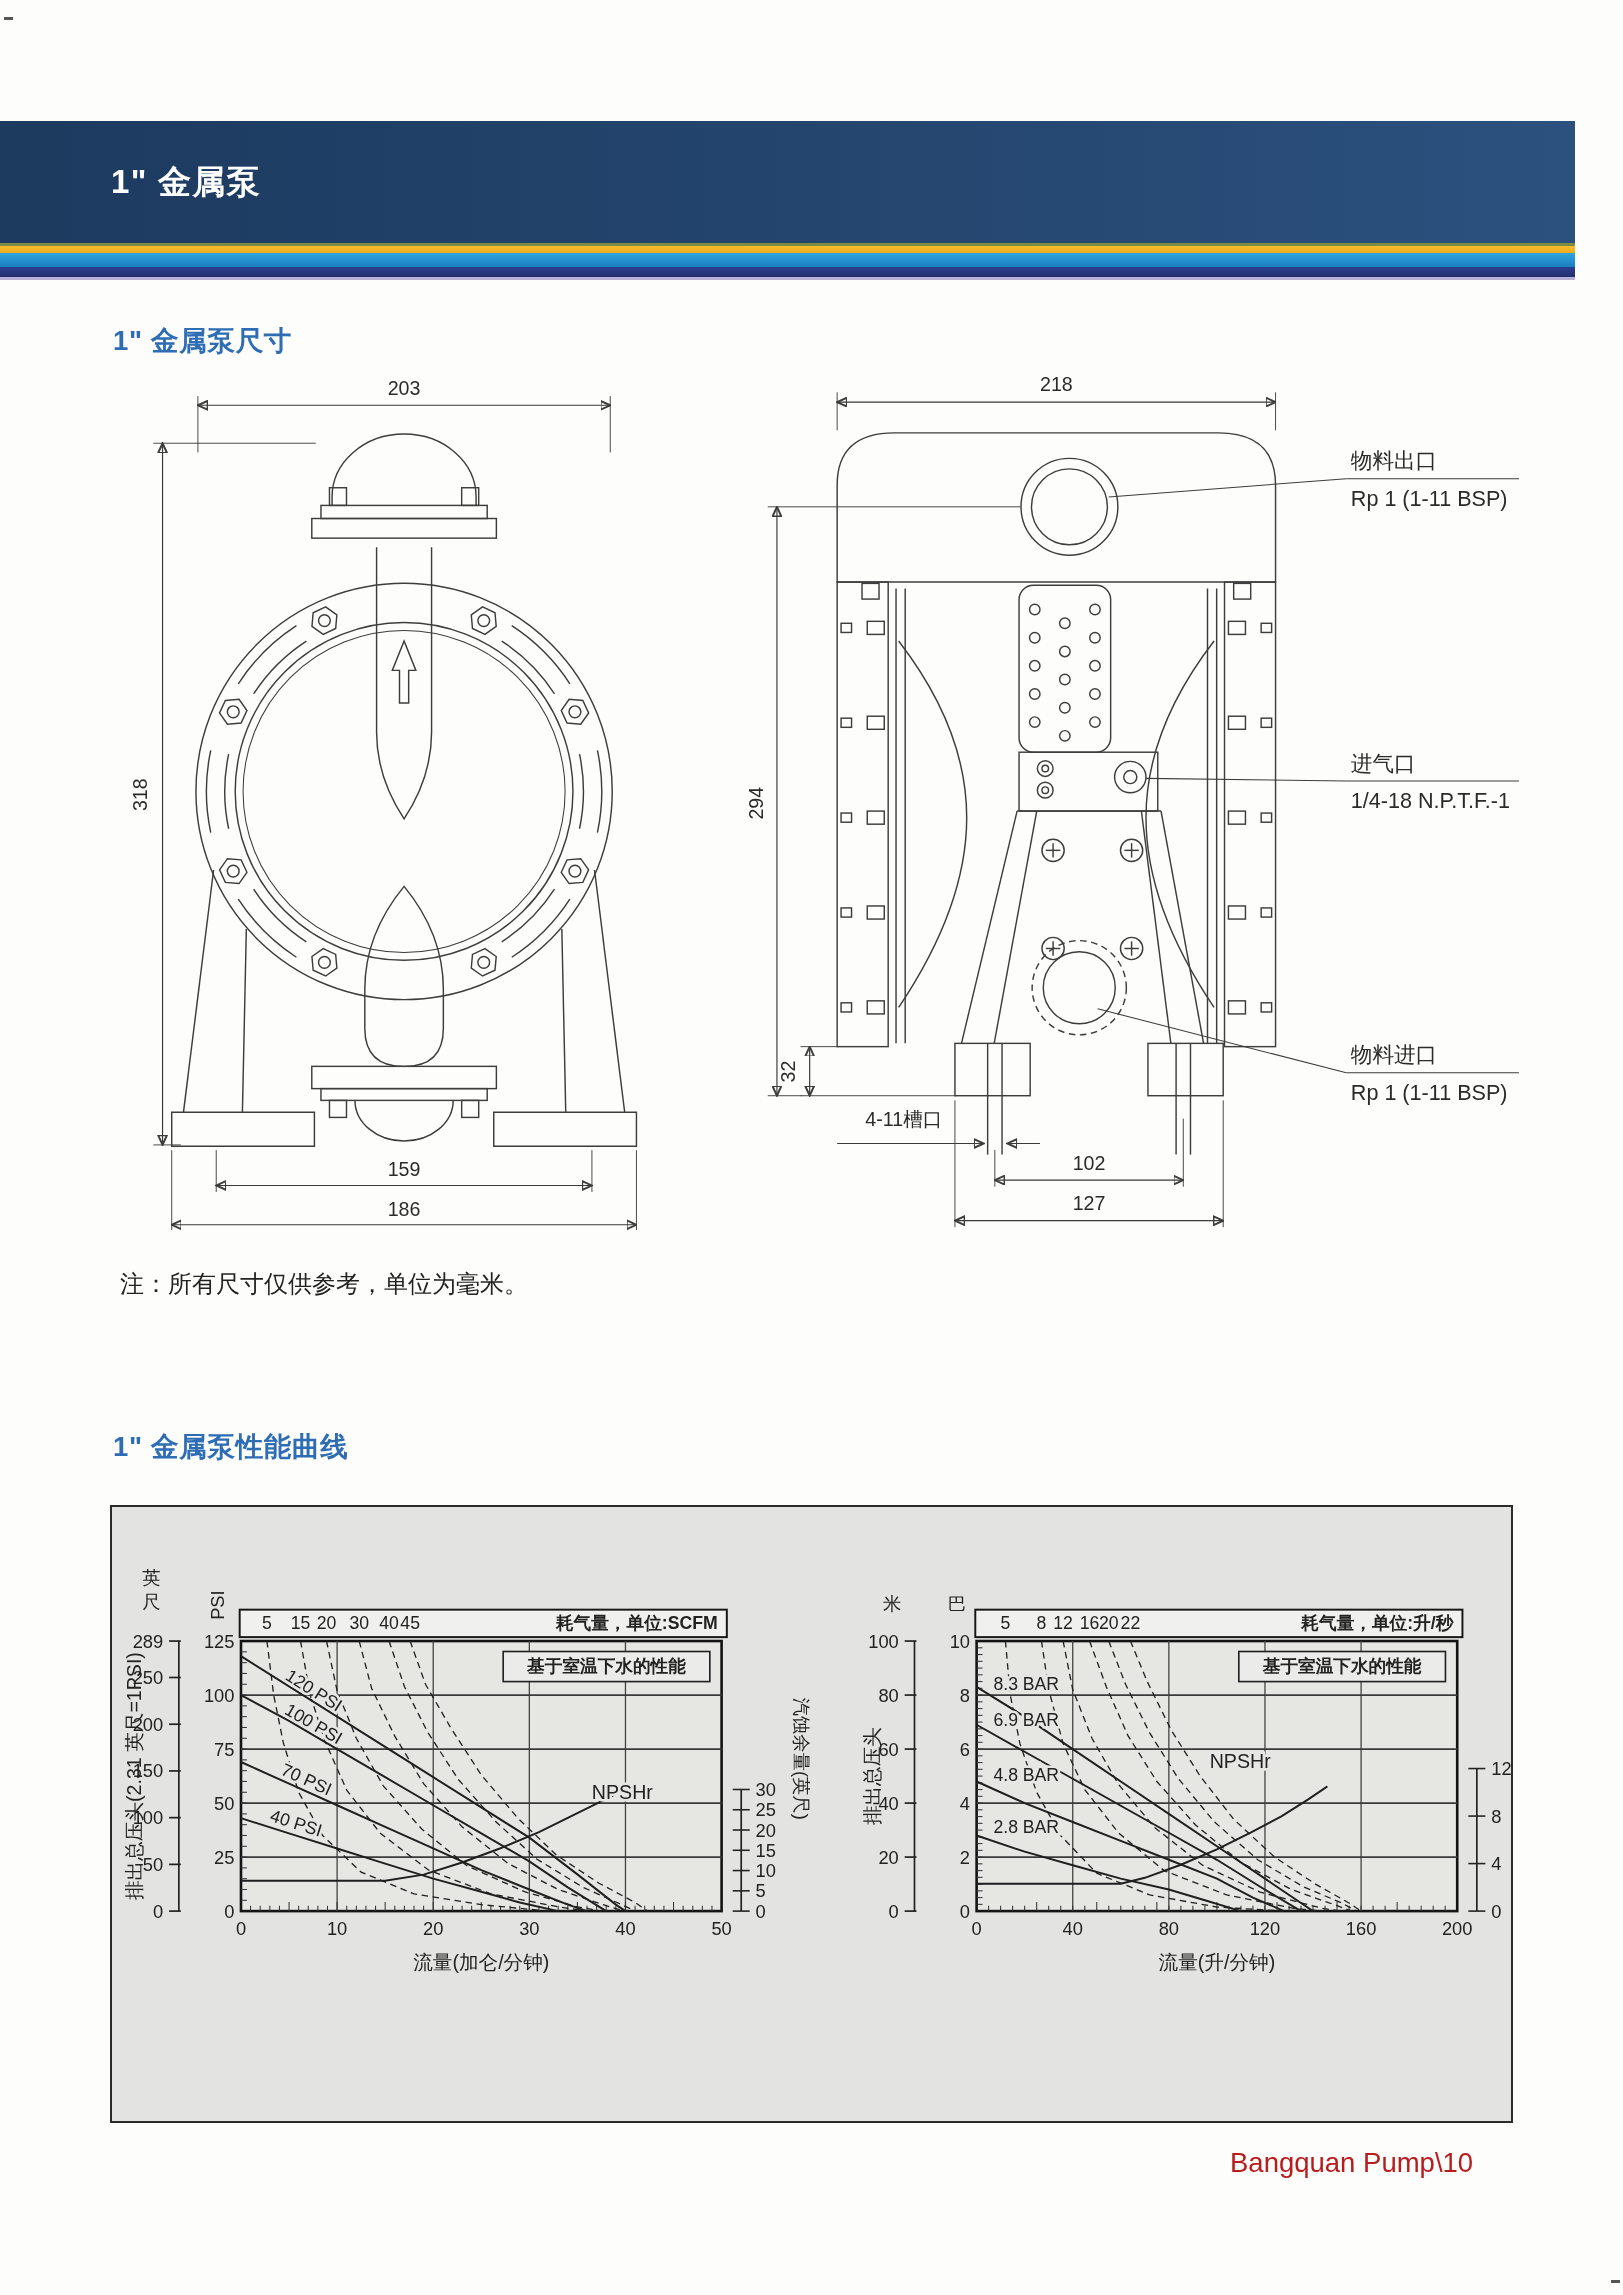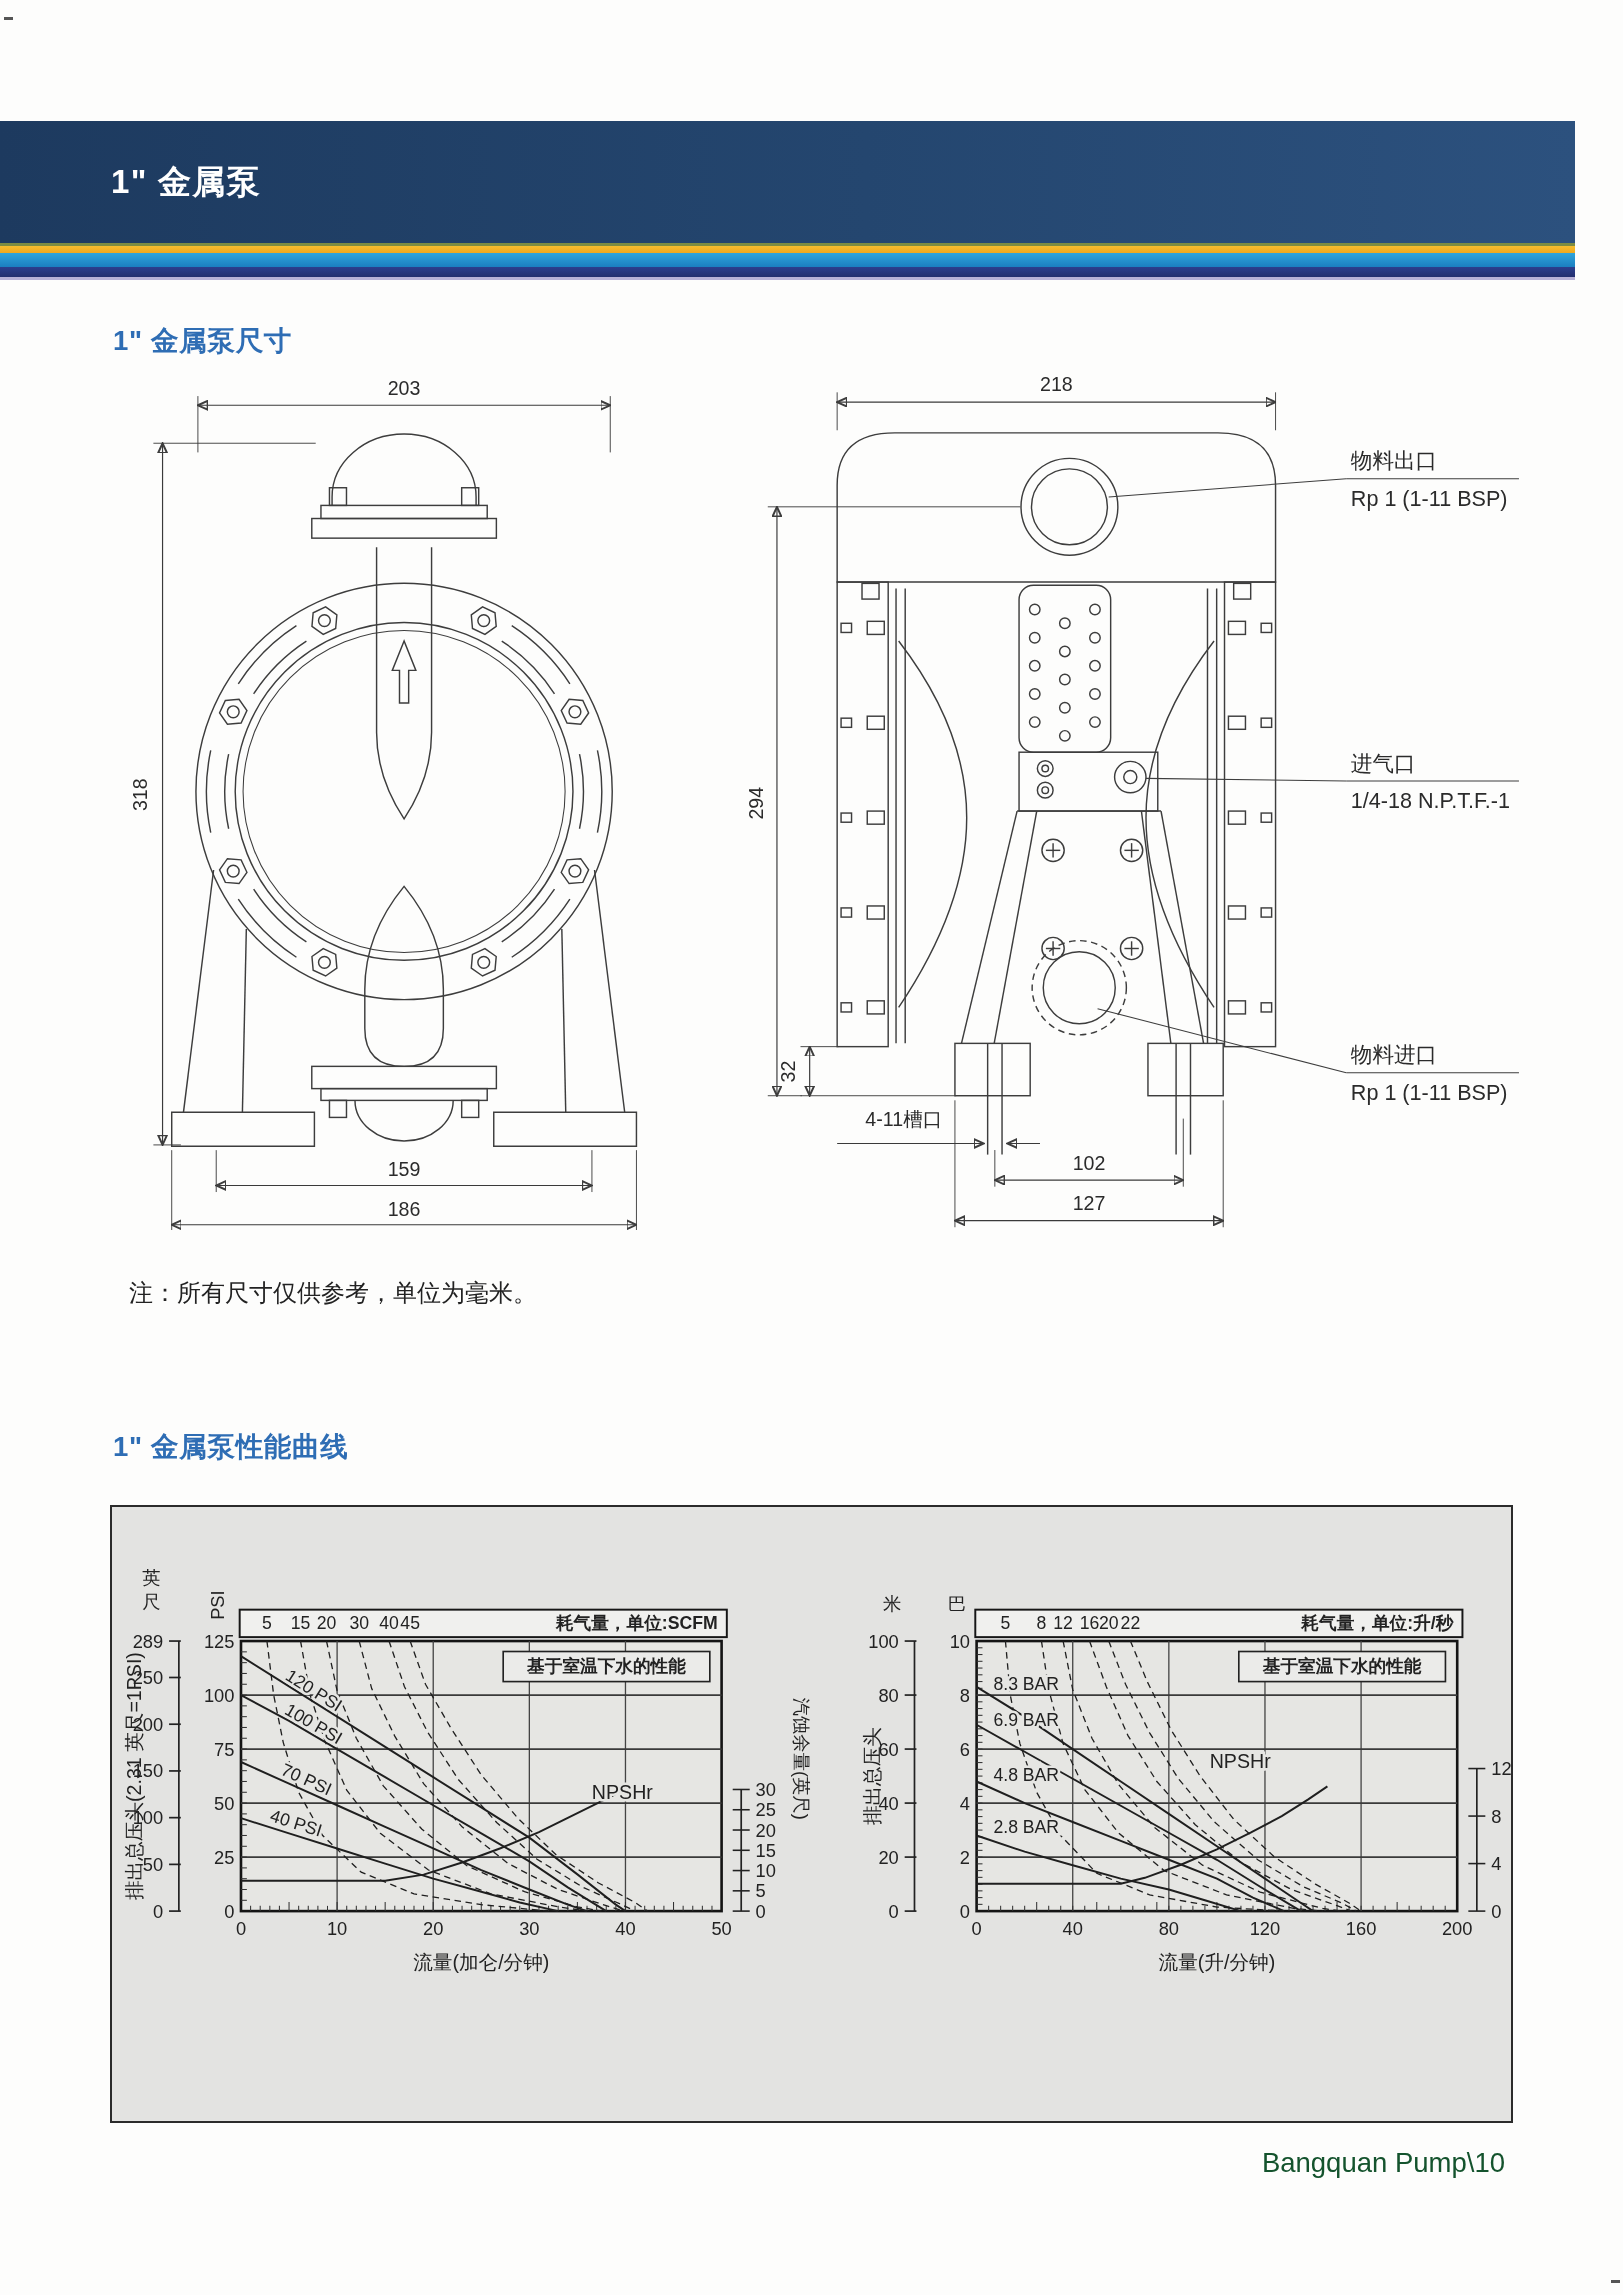--- a/index.html
+++ b/index.html
@@ -11,22 +11,22 @@
   .topbar h1{margin:0;padding:39px 0 0 111px;font-size:33px;font-weight:bold;color:#ffffff;letter-spacing:1.3px;}
   .stripe{position:absolute;left:0;width:1575px;}
   .st-olive{top:243px;height:3.3px;background:#7c8c42;}
   .st-yellow{top:246px;height:7.2px;background:linear-gradient(180deg,#f6bd2e,#efa81f);}
   .st-lblue{top:253px;height:13.7px;background:linear-gradient(180deg,#2fa5dc,#1b7fc0);}
   .st-navy{top:267px;height:9.8px;background:linear-gradient(180deg,#2b3f8e,#232e6e);}
   .st-lav{top:277px;height:2.6px;background:#b7b0d6;}
   .sec-title{position:absolute;margin:0;font-size:27.5px;font-weight:bold;color:#2e6db4;letter-spacing:0.7px;}
   #sec1{left:113px;top:323px;}
   #sec2{left:113px;top:1429px;}
-  .note{position:absolute;left:113px;top:1261px;margin:16px;font-size:24px;color:#222222;}
-  .footer{position:absolute;left:1230px;top:2147px;width:275px;font-size:27.5px;color:#14532d;text-align:right;}
+  .note{position:absolute;left:113px;top:1261px;margin:7px;font-size:24px;color:#222222;}
+  .footer{position:absolute;left:1230px;top:2147px;width:275px;font-size:27.5px;color:#b91c1c;text-align:left;}
   svg{position:absolute;}
   svg text{font-family:"Liberation Sans","DejaVu Sans",sans-serif;fill:#222222;}
   .drw path,.drw line,.drw rect,.drw circle,.drw polyline{stroke:#3d3d3d;stroke-width:2.2;fill:none;}
   .drw .thin{stroke-width:1.6;}
   .drw .dashed{stroke-dasharray:10 7;}
   .drw .dim-line{stroke:#3a3a3a;stroke-width:1.8;}
   .drw .ext{stroke:#3a3a3a;stroke-width:1.4;}
   .drw text{font-size:30px;fill:#2b2b2b;}
   .drw .lbl{font-size:33px;}
   .chart-panel{position:absolute;left:110px;top:1505px;width:1403px;height:618px;

